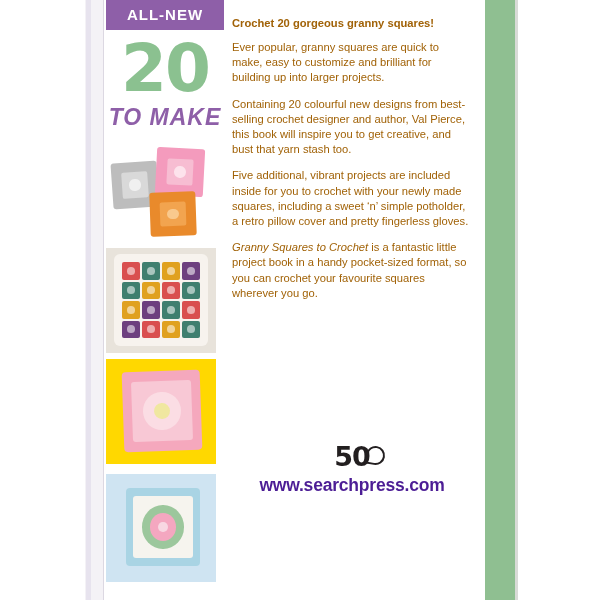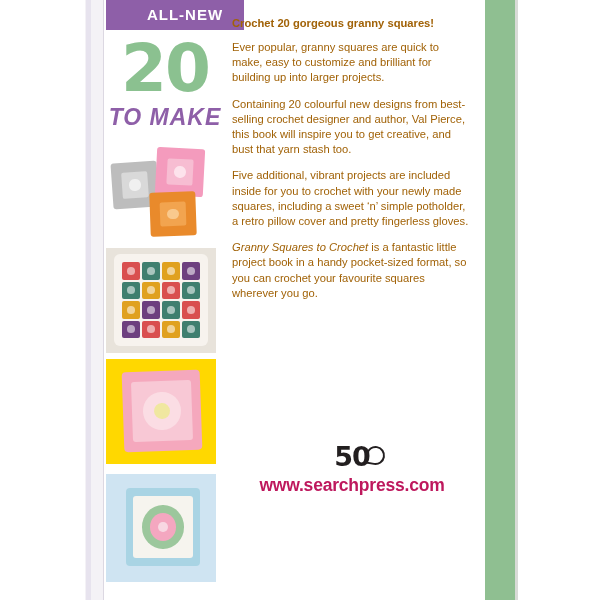--- a/index.html
+++ b/index.html
@@ -80,21 +80,20 @@
   .allnew-badge {
     width: 118px;
     height: 30px;
     background: #8e5fa8;
     color: #ffffff;
     font-size: 15px;
     font-weight: bold;
     letter-spacing: 1px;
     line-height: 30px;
     text-align: center;
-    padding-left: 20px;
   }
   .big-20 {
     color: #8bc190;
     font-size: 66px;
     font-weight: bold;
     line-height: 66px;
     letter-spacing: -2px;
     padding-top: 6px;
     font-family: "DejaVu Sans", sans-serif;
   }
@@ -277,21 +276,21 @@
   }
   .tagline {
     font-size: 9.6px;
     margin-top: 4px;
     color: #231f20;
   }
   .website {
     font-size: 17.5px;
     font-weight: bold;
     margin-top: 1px;
-    color: #be185d;
+    color: #4c1d95;
     letter-spacing: -0.2px;
   }
 </style>
 </head>
 <body>
 
 <div class="page">
 
   <div class="cover"></div>
   <div class="spine"></div>

